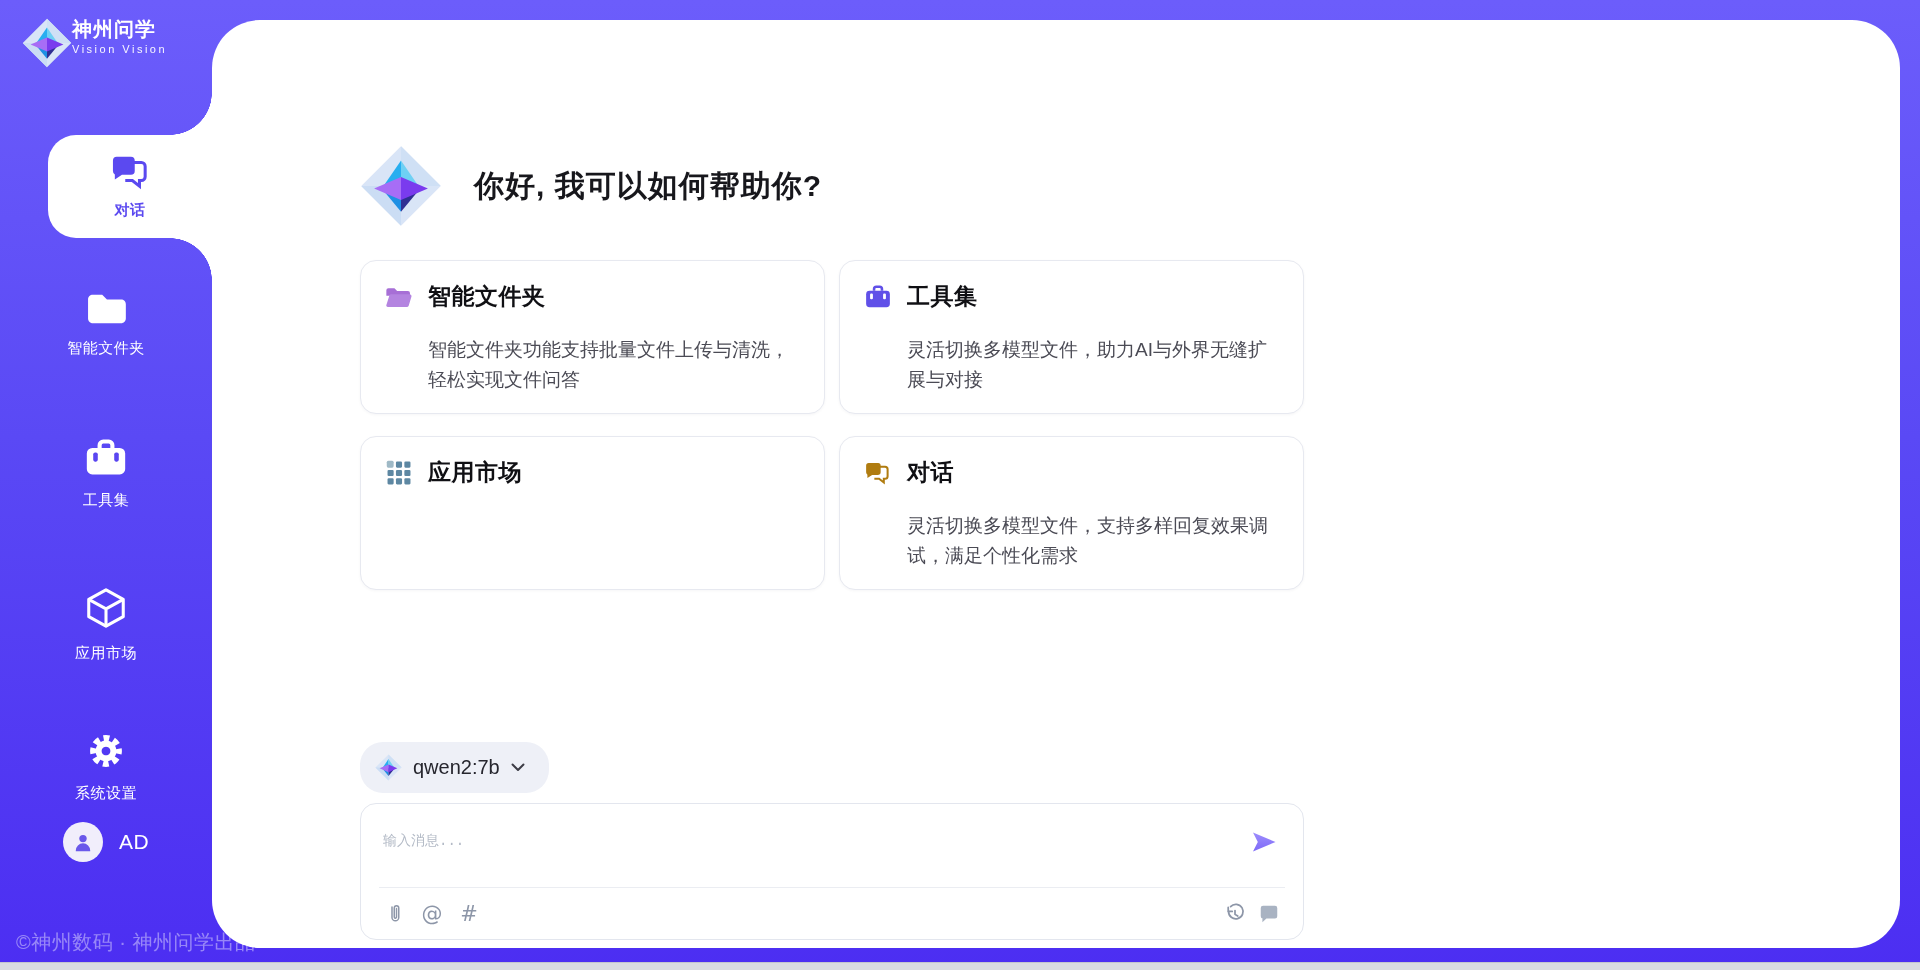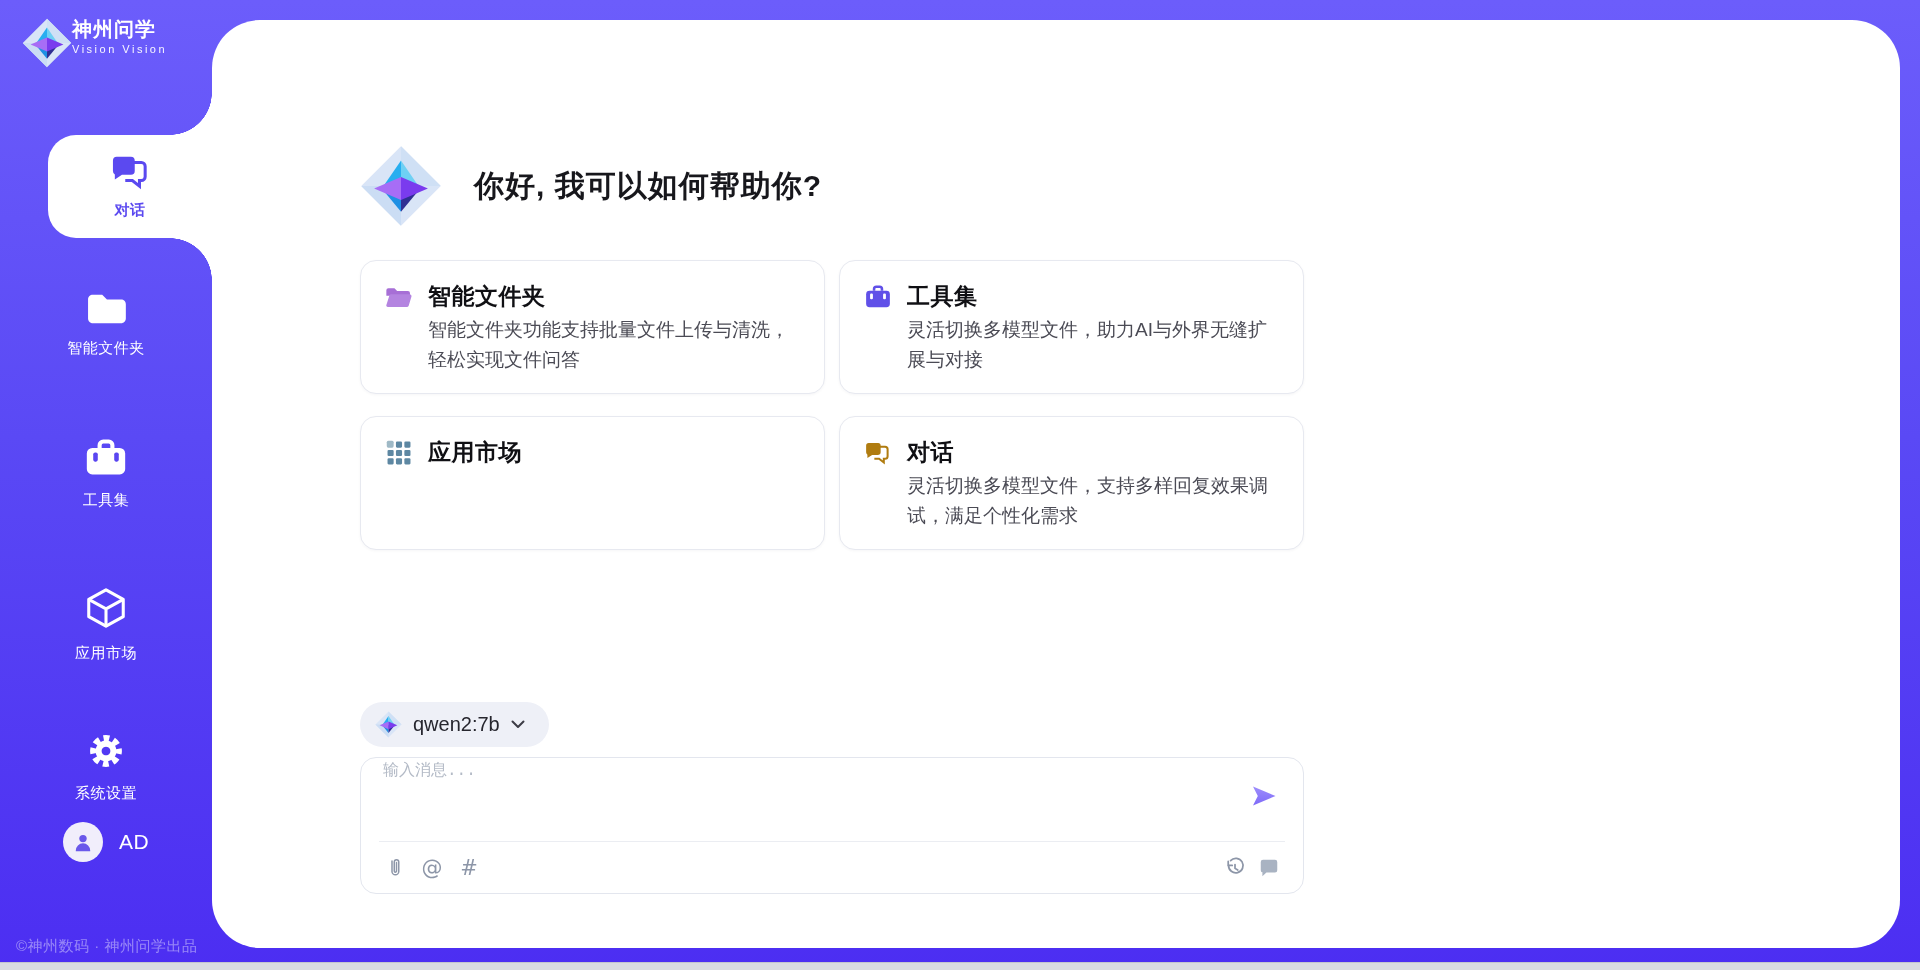--- a/index.html
+++ b/index.html
@@ -22,37 +22,37 @@
   .nav-item{position:absolute;left:0;width:212px;display:flex;flex-direction:column;align-items:center;gap:9px;cursor:pointer;}
   .nav-item .nav-label{font-size:15px;letter-spacing:.5px;}
   .nav-item.active{left:48px;width:164px;top:135px;height:103px;background:#fff;border-radius:28px 0 0 28px;color:#5b49f0;justify-content:center;gap:7px;}
   .nav-item.active::before,.nav-item.active::after{content:'';position:absolute;right:0;width:42px;height:42px;}
   .nav-item.active::before{top:-42px;background:radial-gradient(circle at 0 0,rgba(0,0,0,0) 41.6px,#fff 42px);}
   .nav-item.active::after{bottom:-42px;background:radial-gradient(circle at 0 100%,rgba(0,0,0,0) 41.6px,#fff 42px);}
   .nav-item.active .nav-label{font-weight:bold;}
   .user-row{position:absolute;top:822px;left:0;width:212px;display:flex;align-items:center;justify-content:center;gap:16px;cursor:pointer;}
   .avatar{width:40px;height:40px;border-radius:50%;background:#f1eefb;display:flex;align-items:center;justify-content:center;}
   .user-name{font-size:21px;letter-spacing:.5px;}
-  .sidebar-footer{position:absolute;bottom:14px;left:16px;font-size:15px;color:rgba(255,255,255,.42);letter-spacing:.5px;white-space:nowrap;}
+  .sidebar-footer{position:absolute;bottom:14px;left:16px;font-size:20px;color:rgba(255,255,255,.42);letter-spacing:.5px;white-space:nowrap;}
   
   .content{position:absolute;left:360px;top:0;width:944px;}
   .greeting{margin-top:145px;display:flex;align-items:center;gap:32px;}
   .greeting .gem{width:82px;height:82px;}
   .greeting-text{font-size:30px;font-weight:bold;color:#17171c;letter-spacing:1px;}
   .cards{margin-top:33px;display:grid;grid-template-columns:1fr 1fr;column-gap:14px;row-gap:22px;}
   .card{background:#fff;border:1.5px solid #e7e9f0;border-radius:16px;padding:20px 24px 18px 24px;box-shadow:0 1px 3px rgba(30,30,60,.04);cursor:pointer;}
   .card-head{display:flex;align-items:center;gap:16px;}
   .card-icon{width:27px;height:27px;display:flex;align-items:center;justify-content:center;flex:0 0 27px;}
   .card-title{font-size:23px;font-weight:bold;color:#101014;letter-spacing:.5px;}
-  .card-desc{margin-top:3px;margin-left:43px;font-size:19px;line-height:30px;color:#4b4b55;max-width:420px;}
-  .model-pill{margin-top:152px;display:inline-flex;align-items:center;gap:11px;height:45px;padding:0 24px 0 15px;background:#eef0f7;border-radius:23px;cursor:pointer;}
+  .card-desc{margin-top:23px;margin-left:43px;font-size:19px;line-height:30px;color:#4b4b55;max-width:420px;}
+  .model-pill{margin-top:152px;display:inline-flex;align-items:center;gap:11px;height:51px;padding:0 24px 0 15px;background:#eef0f7;border-radius:23px;cursor:pointer;}
   .model-pill .gem{width:27px;height:27px;}
   .model-name{font-size:20px;color:#26262e;}
   .composer{margin-top:10px;width:944px;height:137px;background:#fff;border:1.5px solid #e3e6ee;border-radius:16px;position:relative;}
-  .composer-input{display:block;width:830px;height:62px;margin:2px 0 0 22px;border:none;outline:none;resize:none;font-family:Liberation Mono, monospace;font-size:16px;color:#333;background:transparent;}
+  .composer-input{display:block;width:830px;height:62px;margin:28px 0 0 22px;border:none;outline:none;resize:none;font-family:Liberation Mono, monospace;font-size:14px;color:#333;background:transparent;}
   .composer-input::placeholder{color:#b3bac6;}
   .send-btn{position:absolute;right:26px;top:27px;width:26px;height:24px;cursor:pointer;background:none;border:none;}
   .composer-divider{position:absolute;left:18px;right:18px;top:83px;height:1px;background:#ebedf2;}
   .composer-tools{position:absolute;left:22px;right:22px;top:84px;height:52px;display:flex;align-items:center;}
   .tool{display:flex;align-items:center;justify-content:center;width:24px;height:24px;margin-right:13px;color:#8d96a8;cursor:pointer;background:none;border:none;}
   .tool.symbol{font-size:21px;font-family:"DejaVu Sans",sans-serif;}
   .tools-right{margin-left:auto;display:flex;align-items:center;gap:4px;color:#99a2b2;}
   .gem{display:block;}
 </style>
 </head>

